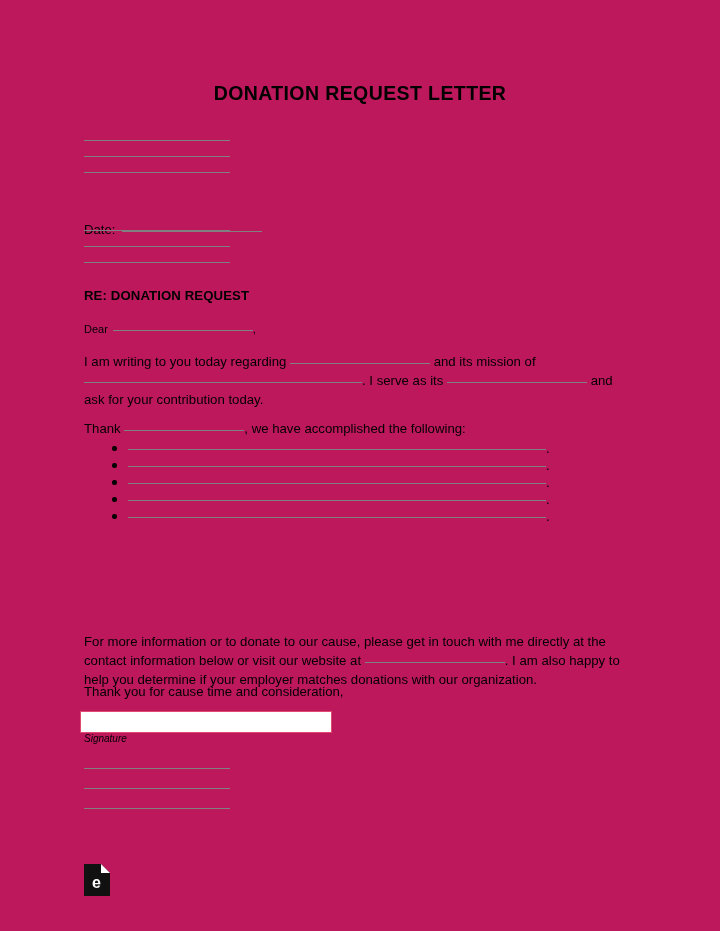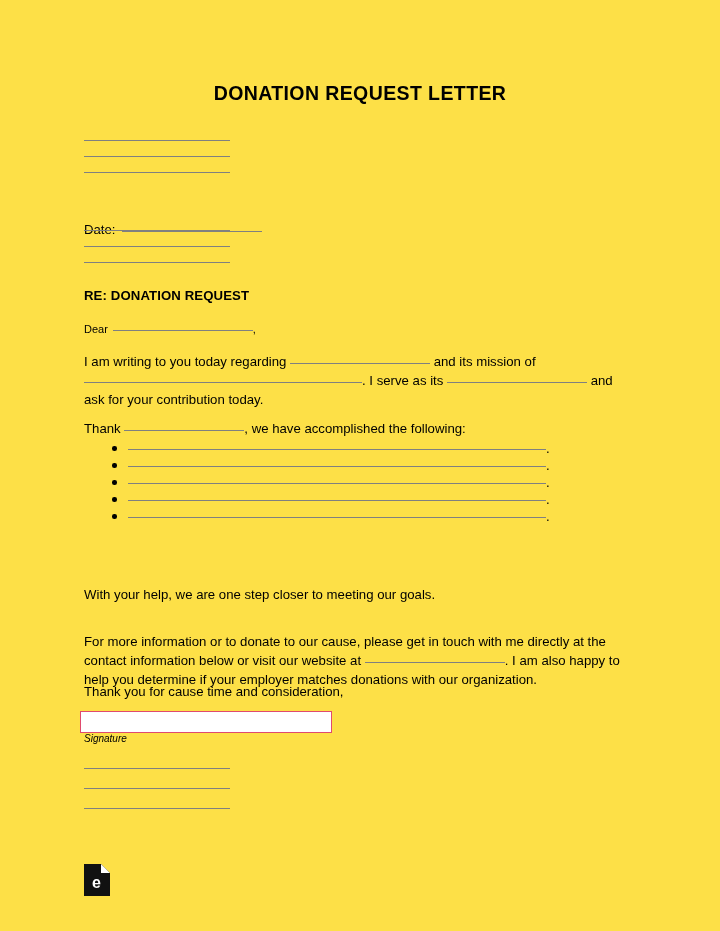--- a/index.html
+++ b/index.html
@@ -12,21 +12,21 @@
     height: 931px;
     position: relative;
     font-family: "Liberation Sans", sans-serif;
     color: #000000;
     overflow: hidden;
   }
 
   .page {
     position: absolute;
     inset: 0;
-    background: #fde047;
+    background: #be185d;
   }
 
   .doc-title {
     position: absolute;
     left: 0;
     right: 0;
     top: 82px;
     text-align: center;
     font-size: 19.5px;
     font-weight: bold;
@@ -245,21 +245,20 @@
     </li>
     <li>
       <span class="dot"></span><span class="rule"></span><span class="period">.</span>
     </li>
     <li>
       <span class="dot"></span><span class="rule"></span><span class="period">.</span>
     </li>
   </ul>
 
 
-  <div class="para" id="para-help">With your help, we are one step closer to meeting our goals.</div>
 
   <div class="para" id="para-moreinfo">
     <span>For more information or to donate to our cause, please get in touch with me directly at the contact information below or visit our website at</span>
     <span class="rule" style="width:140px"></span><span>. I am also happy to help you determine if your employer matches donations with our organization.</span>
   </div>
 
   <div class="para" id="para-thanks">Thank you for cause time and consideration,</div>
 
   <div class="sig-underline"></div>
   <div class="sig-box"></div>

